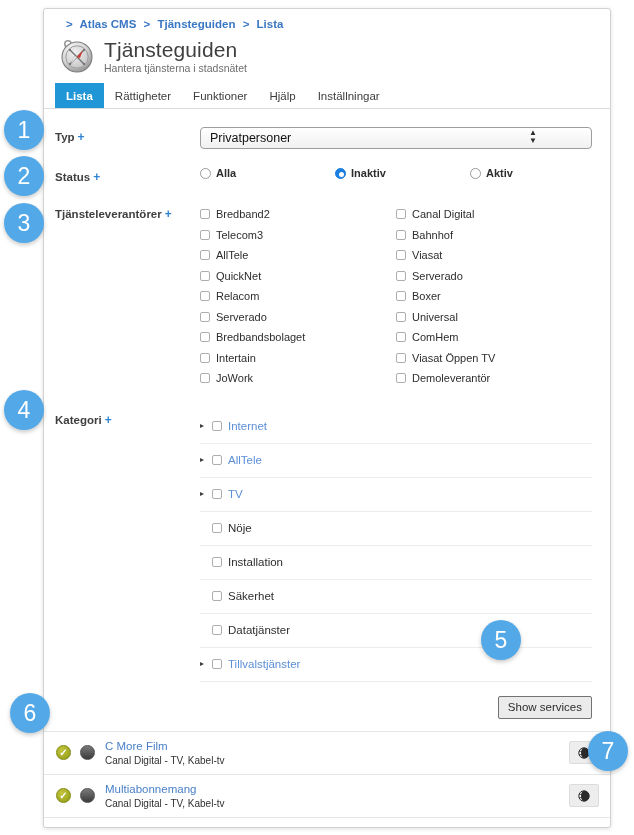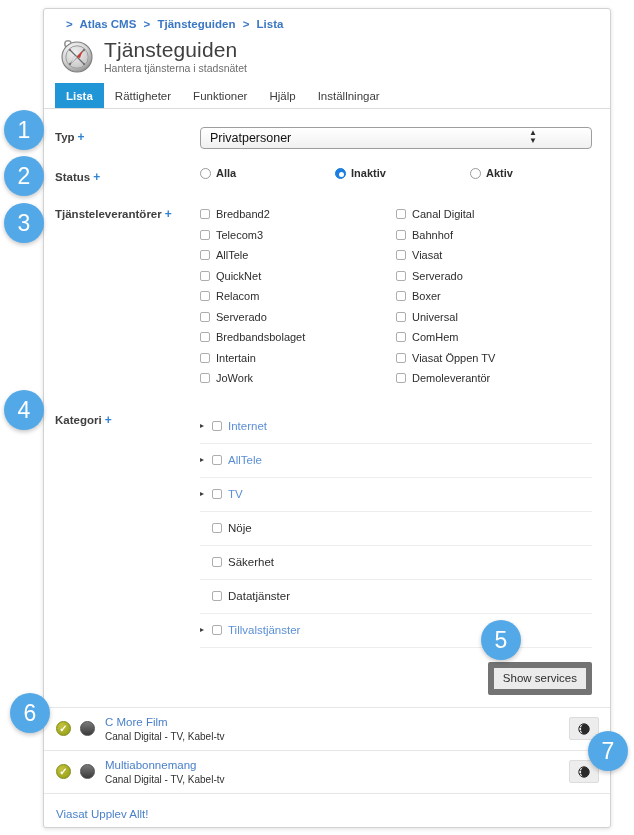--- a/index.html
+++ b/index.html
@@ -143,21 +143,21 @@
   .kat-label.link { color: #5b8fd6; }
 
   
   .showsrv-wrap {
     width: 568px; display: flex; justify-content: flex-end;
     padding: 14px 20px 0 0;
   }
   .showsrv {
     font-size: 11.5px; color: #2d2d2d;
     background: #ebebeb;
-    border: 6px solid #737373;
+    border: 1px solid #737373;
     padding: 4px 9px 5px 9px;
     border-radius: 2px;
     cursor: pointer;
   }
 
   
   .results { margin-top: 12px; border-top: 1px solid #e6e6e6; }
   .res-row {
     display: flex; align-items: center;
     border-bottom: 1px solid #e6e6e6;
@@ -397,20 +397,25 @@
             <span class="kat-label link">TV</span>
           </div>
           <div class="kat-item">
             <span class="kat-arrow blank">▸</span>
             <span class="cb"></span>
             <span class="kat-label">Nöje</span>
           </div>
           <div class="kat-item">
             <span class="kat-arrow blank">▸</span>
             <span class="cb"></span>
+            <span class="kat-label">Installation</span>
+          </div>
+          <div class="kat-item">
+            <span class="kat-arrow blank">▸</span>
+            <span class="cb"></span>
             <span class="kat-label">Säkerhet</span>
           </div>
           <div class="kat-item">
             <span class="kat-arrow blank">▸</span>
             <span class="cb"></span>
             <span class="kat-label">Datatjänster</span>
           </div>
           <div class="kat-item">
             <span class="kat-arrow">▸</span>
             <span class="cb"></span>

